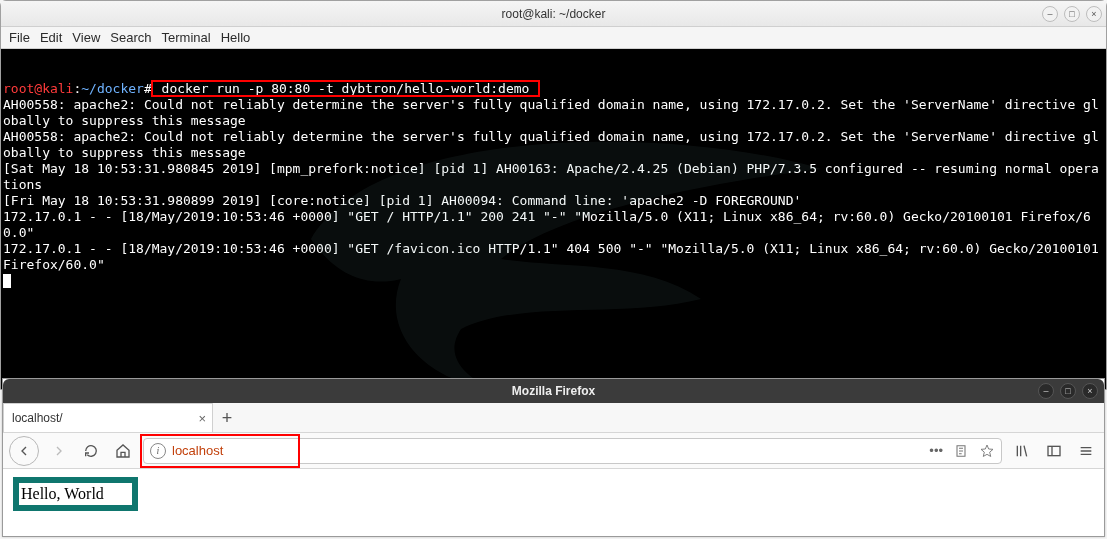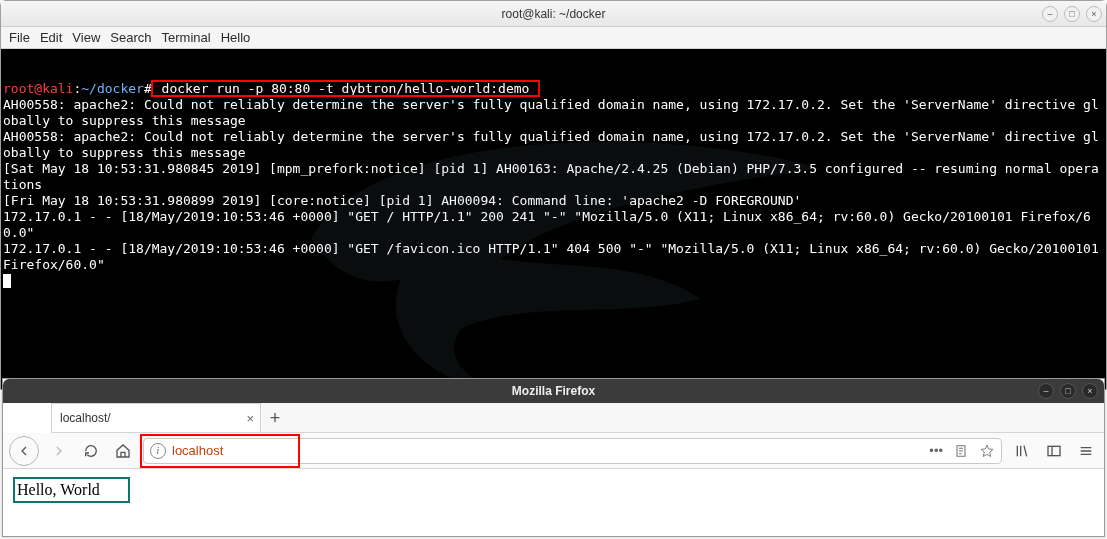--- a/index.html
+++ b/index.html
@@ -152,21 +152,20 @@
     display:flex;align-items:center;justify-content:center;
     font-size:9px;
     cursor:pointer;
   }
   .ff-tabbar {
     height: 30px;
     background: #f7f7f7;
     border-bottom: 1px solid #d6d6d6;
     display:flex;
     align-items:flex-end;
-    margin-left:48px;
   }
   .ff-tab {
     height: 29px;
     min-width: 210px;
     background:#fff;
     border:1px solid #d0d0d0;
     border-bottom:none;
     display:flex;
     align-items:center;
     padding:0 8px;
@@ -258,21 +257,21 @@
     flex:1;
     background:#fff;
     padding:8px 10px;
     font-family: serif;
     font-size:16px;
     color:#000;
     position:relative;
   }
   .page-text-box {
     display:inline-block;
-    border:2px solid #0f766e;
+    border:6px solid #0f766e;
     padding:2px 28px 2px 2px;
   }
   svg.icon { width:16px; height:16px; }
 </style>
 </head>
 <body>
 
 <div class="terminal-window">
   <div class="titlebar">
     <div class="titlebar-title">root@kali: ~/docker</div>

